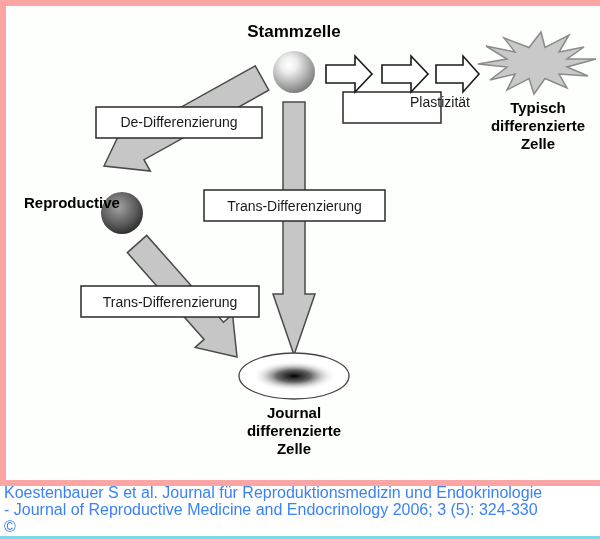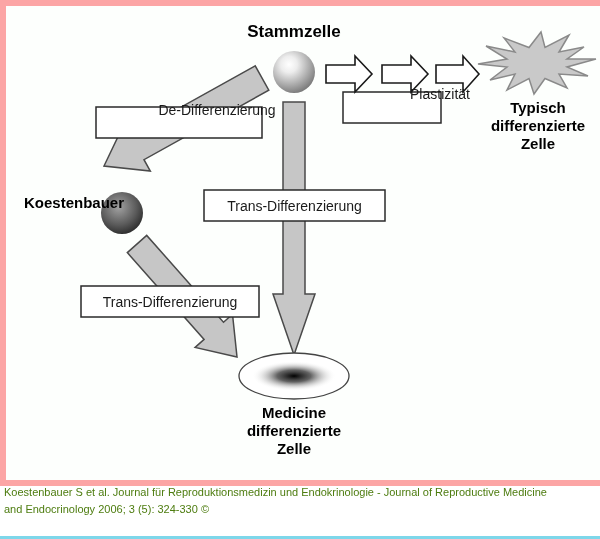--- a/index.html
+++ b/index.html
@@ -16,21 +16,21 @@
   .lbl{position:absolute;line-height:1.15;}
   .box-label{
     position:absolute;display:flex;align-items:center;justify-content:center;
     font-size:14px;color:#1a1a1a;white-space:nowrap;
   }
   .title{font-weight:bold;font-size:17px;text-align:center;}
   .side-label{font-weight:bold;font-size:15px;}
   .center-label{font-weight:bold;font-size:15px;text-align:center;line-height:18px;}
   .citation{
     position:absolute;left:4px;top:484px;width:545px;
-    font-size:11px;line-height:17px;color:#4d7c0f;
+    font-size:16px;line-height:17px;color:#3b82f6;
   }
   .bottom-edge{
     position:absolute;left:0;bottom:0;width:600px;height:3px;background:#7ed7ea;
   }
 </style>
 </head>
 <body>
 
 <div class="frame">
   <svg width="596" height="474" viewBox="0 0 596 474">
@@ -73,40 +73,40 @@
     <circle cx="116" cy="207" r="21" fill="url(#gSphereDark)"></circle>
 
     <polygon points="590,53 561,53 578,41 553,46 563,29 539,41.5 535,26 523,41.5 498,32 509,46 480,40 501,53 472,58 501,61 484,74 509,68 501,84 523,72.5 528,88 539,72.5 561,82 553,68 582,70 561,61" fill="#c9c9c9" stroke="#8a8a8a" stroke-width="1.5"></polygon>
 
     <ellipse cx="288" cy="370" rx="55" ry="23" fill="#ffffff" stroke="#444444" stroke-width="1.3"></ellipse>
     <ellipse cx="288" cy="370" rx="42" ry="15" fill="url(#gBlob)"></ellipse>
   </svg>
 
   <div class="lbl title" style="left:188px;top:16px;width:200px;">Stammzelle</div>
 
-  <div class="box-label" style="left:90px;top:89px;width:166px;height:30px;margin-left:38px;">De-Differenzierung</div>
+  <div class="box-label" style="left:90px;top:101px;width:166px;height:30px;">De-Differenzierung</div>
 
-  <div class="box-label" style="left:337px;top:72px;width:98px;height:31px;padding-left:48px;">Plastizität</div>
+  <div class="box-label" style="left:337px;top:80px;width:98px;height:31px;padding-left:48px;">Plastizität</div>
 
   <div class="box-label" style="left:198px;top:184px;width:181px;height:31px;">Trans-Differenzierung</div>
 
   <div class="box-label" style="left:75px;top:280px;width:178px;height:31px;">Trans-Differenzierung</div>
 
   <div class="lbl side-label" style="left:18px;top:188px;line-height:18px;">
-    <div>Koestenbauer</div>
+    <div>Reproductive</div>
   </div>
 
   <div class="lbl center-label" style="left:461px;top:93px;width:142px;">
     <div>Typisch</div>
     <div>differenzierte</div>
     <div>Zelle</div>
   </div>
 
   <div class="lbl center-label" style="left:208px;top:398px;width:160px;">
-    <div>Medicine</div>
+    <div>Journal</div>
     <div>differenzierte</div>
     <div>Zelle</div>
   </div>
 </div>
 
 <div class="citation">Koestenbauer S et al. Journal für Reproduktionsmedizin und Endokrinologie - Journal of Reproductive Medicine and Endocrinology 2006; 3 (5): 324-330 ©</div>
 
 <div class="bottom-edge"></div>
 
 </body></html>

